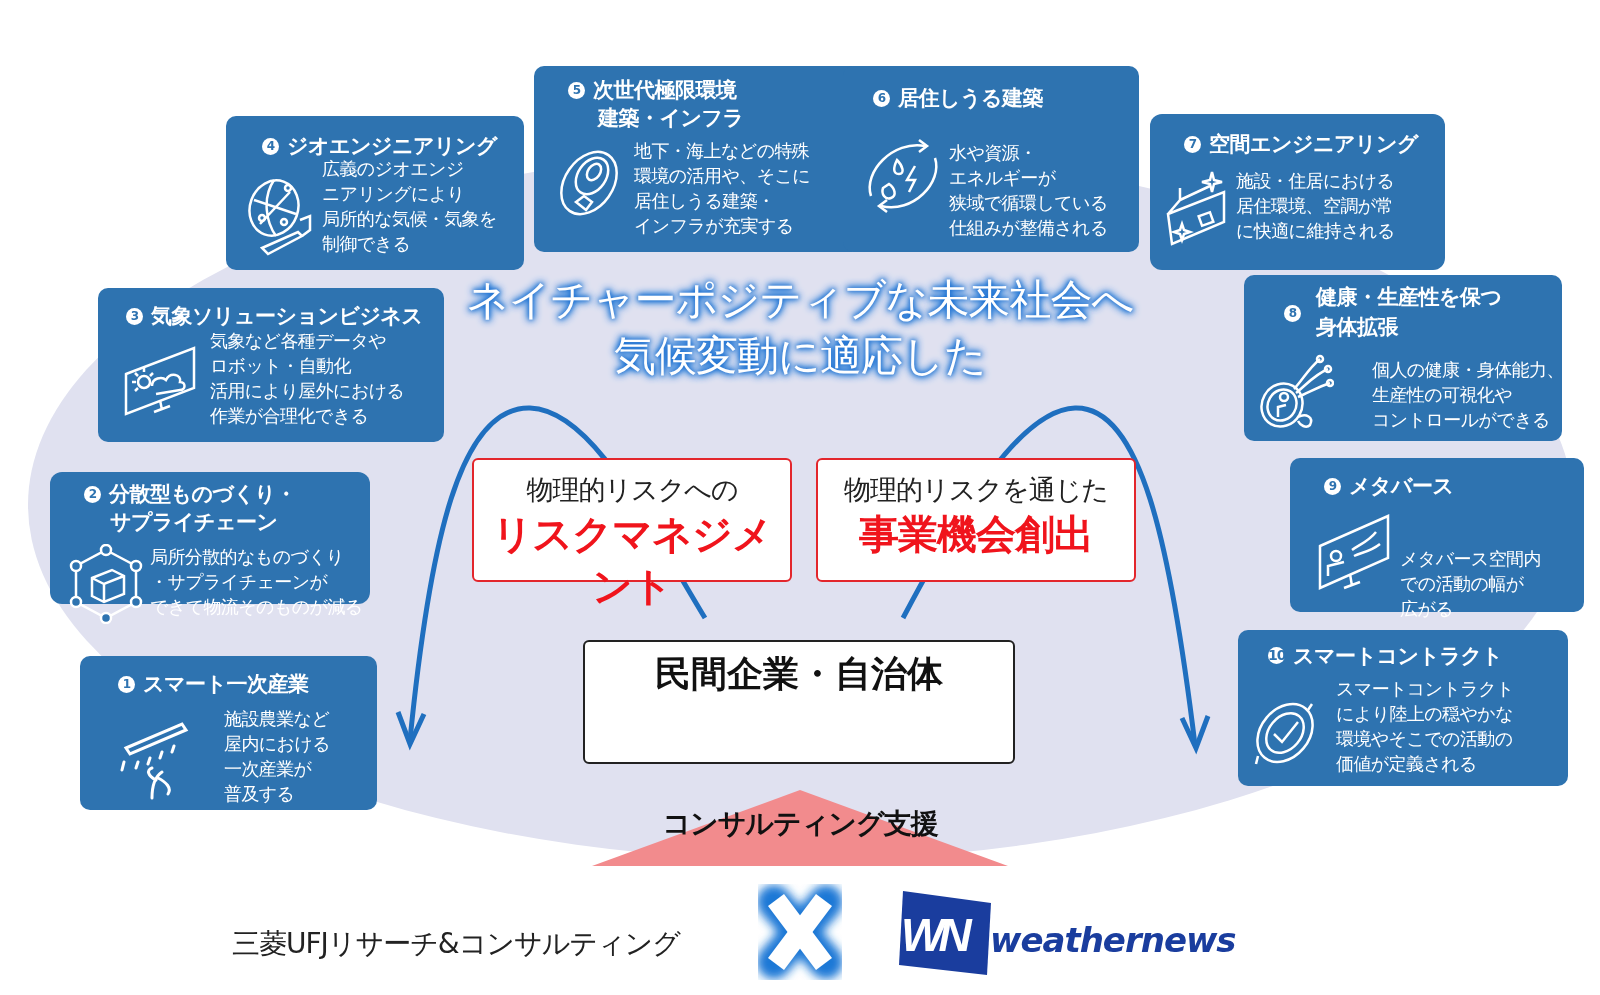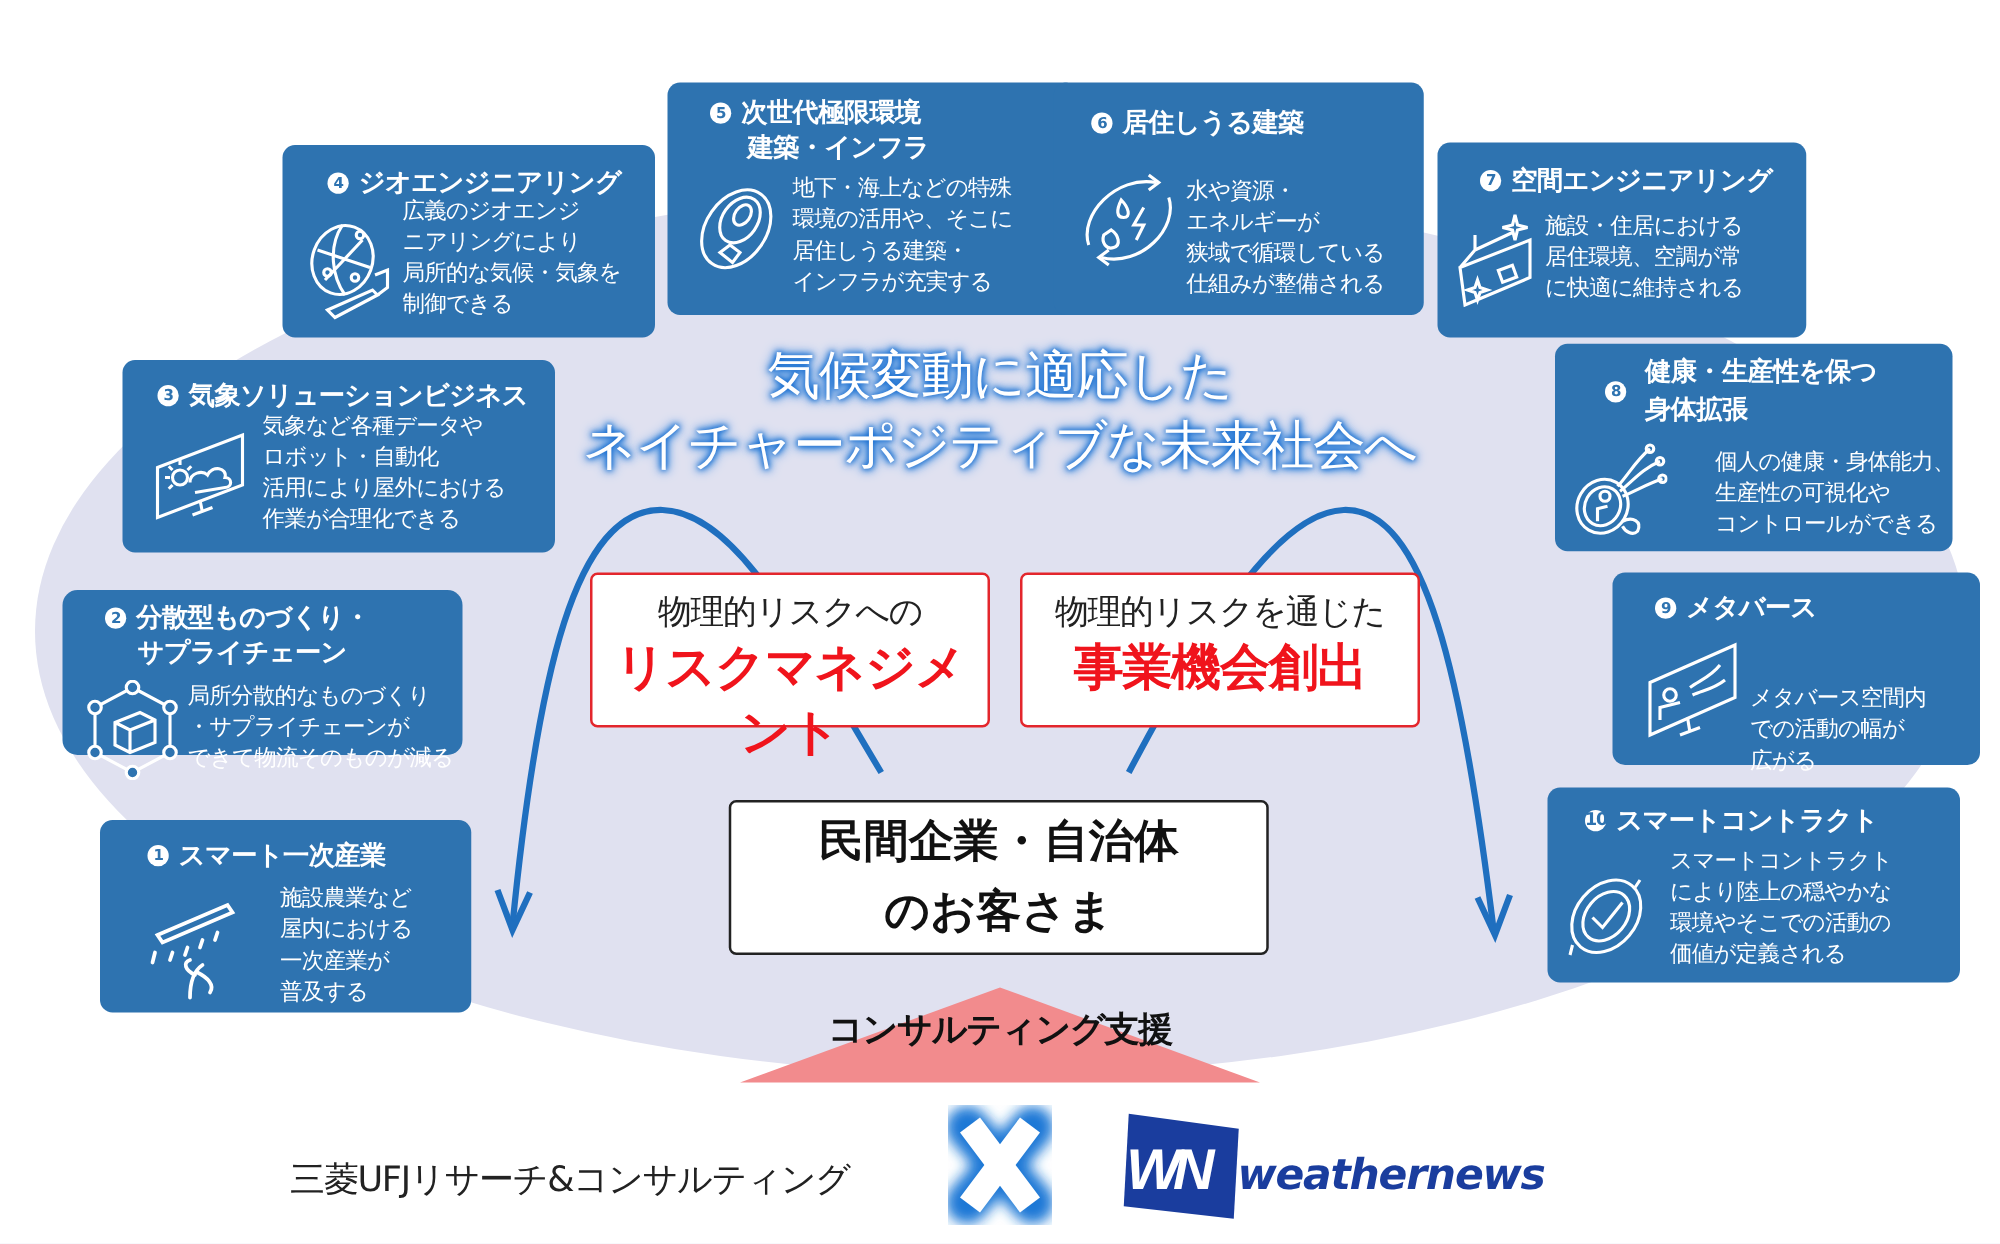--- a/index.html
+++ b/index.html
@@ -183,21 +183,21 @@
       <path d="M52,30 L44,44 L52,44 L46,56"></path>
       <path d="M20,52 C18,58 22,64 28,62 C34,60 32,52 26,48 Z"></path>
     </svg>
   </div>
   <div class="card-desc" style="left:106px;top:74px;">水や資源・
 エネルギーが
 狭域で循環している
 仕組みが整備される</div>
 </div>
 
-<div class="card" style="left:1150px;top:114px;width:295px;height:156px;">
+<div class="card" style="left:1150px;top:114px;width:295px;height:156px;border-radius:12px;">
   <div class="card-title" style="left:34px;top:16px;"><span class="num">7</span><span>空間エンジニアリング</span></div>
   <div class="card-icon" style="left:14px;top:52px;width:66px;height:80px;">
     <svg viewBox="0 0 66 80" fill="none" stroke="#fff" stroke-width="2.5">
       <path d="M4,48 L60,26 L60,56 L8,78 Z M4,48 L16,34 L16,22 M16,34 L46,20"></path>
       <path d="M48,6 L50,14 L58,16 L50,18 L48,26 L46,18 L38,16 L46,14 Z"></path>
       <path d="M18,58 L20,64 L26,66 L20,68 L18,74 L16,68 L10,66 L16,64 Z"></path>
       <rect x="36" y="48" width="12" height="10" transform="rotate(-20 42 53)"></rect>
     </svg>
   </div>
   <div class="card-desc" style="left:86px;top:54px;">施設・住居における
@@ -253,36 +253,35 @@
       <path d="M58,12 L62,6 M8,58 L6,66"></path>
     </svg>
   </div>
   <div class="card-desc" style="left:98px;top:46px;">スマートコントラクト
 により陸上の穏やかな
 環境やそこでの活動の
 価値が定義される</div>
 </div>
 
 <div class="headline">
+  <div>ネイチャーポジティブな未来社会へ</div>
   <div>気候変動に適応した</div>
-  <div>ネイチャーポジティブな未来社会へ</div>
 </div>
 
 <div class="risk-box" style="left:472px;top:458px;width:320px;height:124px;">
   <div class="risk-sub">物理的リスクへの</div>
   <div class="risk-main">リスクマネジメント</div>
 </div>
 <div class="risk-box" style="left:816px;top:458px;width:320px;height:124px;">
   <div class="risk-sub">物理的リスクを通じた</div>
   <div class="risk-main">事業機会創出</div>
 </div>
 
 <div class="customer-box">
   <div>民間企業・自治体</div>
-  <div>のお客さま</div>
 </div>
 
 <div class="consult-tri"></div>
 <div class="consult-label">コンサルティング支援</div>
 
 <div class="partner-mufg">三菱UFJリサーチ&amp;コンサルティング</div>
 <div class="cross">
   <svg viewBox="0 0 96 100" width="96" height="100">
     <defs>
       <filter id="glow" x="-30%" y="-30%" width="160%" height="160%">

